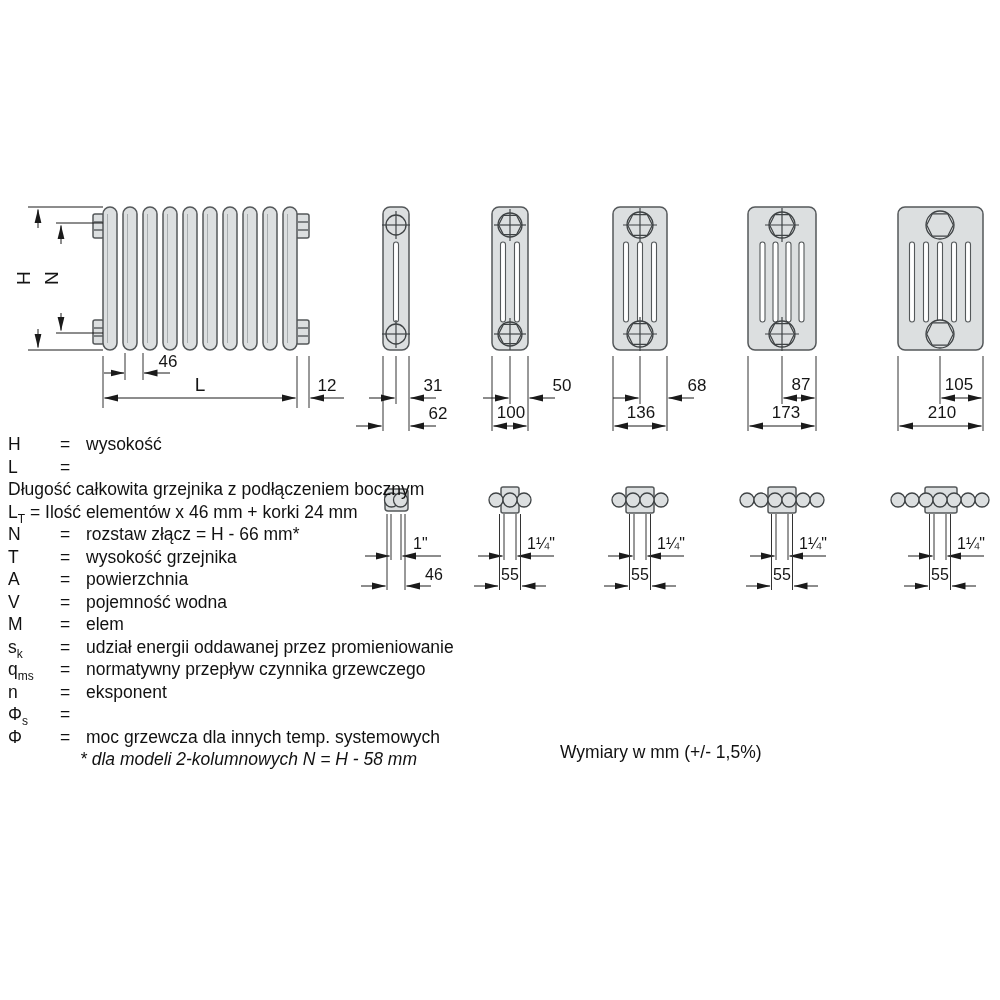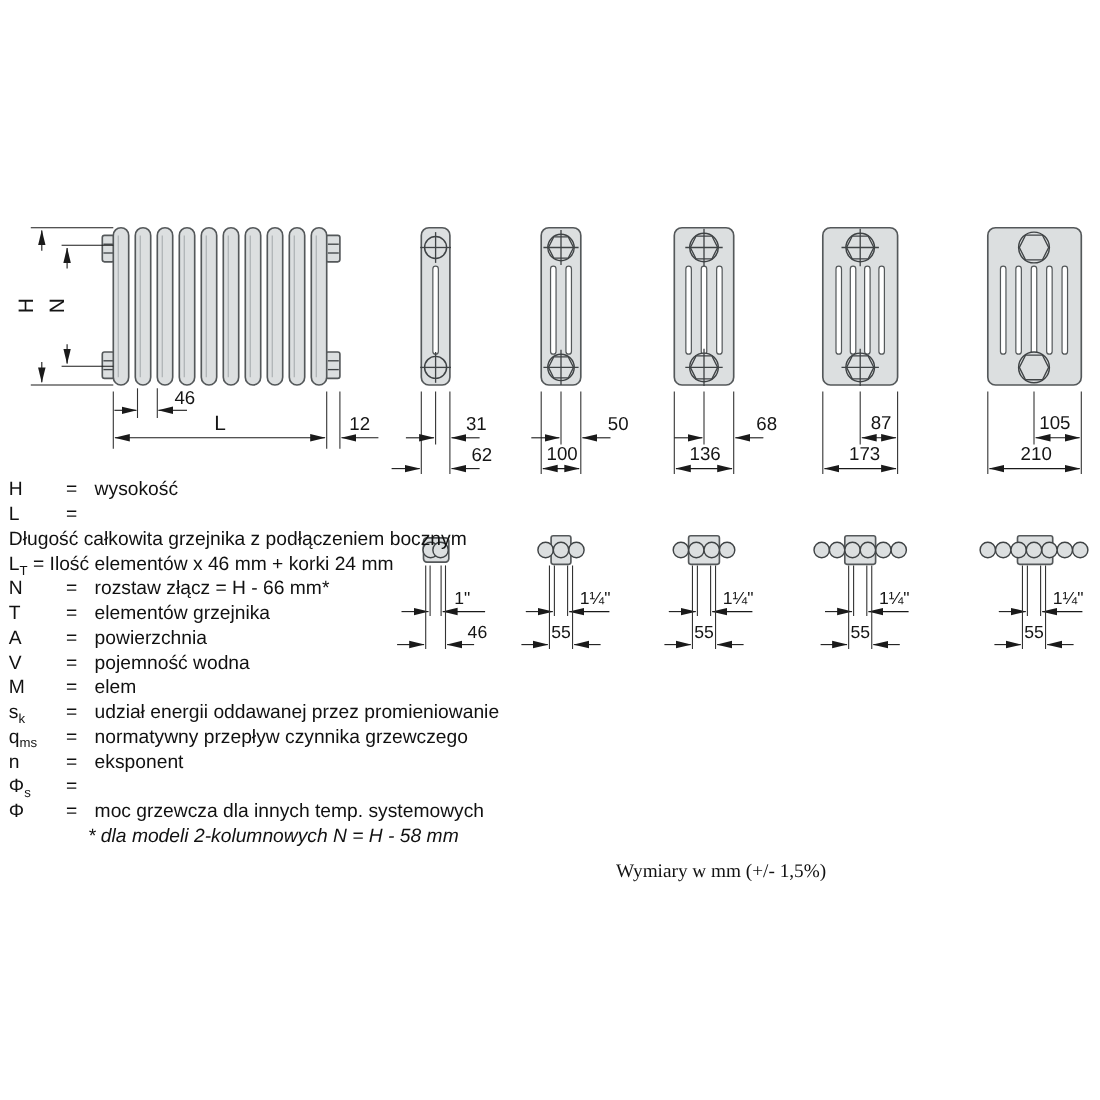--- a/index.html
+++ b/index.html
@@ -15,21 +15,21 @@
   .slot{fill:#ffffff;stroke:#54585a;stroke-width:1.1;}
   .plug{fill:#dcdfe0;stroke:#3f4345;stroke-width:1.3;}
   .plugline{stroke:#3f4345;stroke-width:1.2;fill:none;}
   .dim{stroke:#1a1a1a;stroke-width:1;fill:none;}
   .ext{stroke:#333;stroke-width:1;fill:none;}
   .legend{position:absolute;left:8px;top:433px;width:482px;font-size:17.5px;line-height:22.5px;}
   .lrow{display:grid;grid-template-columns:52px 26px 1fr;min-height:22.5px;}
   .lrow.flush,.lrow.indent{display:block;}
   .lrow.indent{padding-left:72px;font-style:italic;}
   .legend sub{font-size:12px;line-height:0;}
-  .note{position:absolute;left:560px;top:781px;font-size:17.5px;font-family:Liberation Serif, serif;}
+  .note{position:absolute;left:560px;top:742px;font-size:17.5px;}
 </style>
 </head>
 <body>
 
 <div id="stage">
 
 <svg width="1000" height="620" viewBox="0 0 1000 620">
   <defs>
     <marker id="arr" viewBox="0 0 14 8" refX="13.5" refY="4" markerWidth="14" markerHeight="8" orient="auto-start-reverse" markerUnits="userSpaceOnUse">
       <path d="M0,0.6 L14,4 L0,7.4 z" fill="#1a1a1a"></path>
@@ -343,21 +343,21 @@
     <span>= Ilość elementów x 46 mm + korki 24 mm</span>
   </div>
   <div class="lrow">
     <span><span>N</span></span>
     <span>=</span>
     <span>rozstaw złącz = H - 66 mm*</span>
   </div>
   <div class="lrow">
     <span><span>T</span></span>
     <span>=</span>
-    <span>elementów grzejnika</span>
+    <span>wysokość grzejnika</span>
   </div>
   <div class="lrow">
     <span><span>A</span></span>
     <span>=</span>
     <span>powierzchnia</span>
   </div>
   <div class="lrow">
     <span><span>V</span></span>
     <span>=</span>
     <span>pojemność wodna</span>

